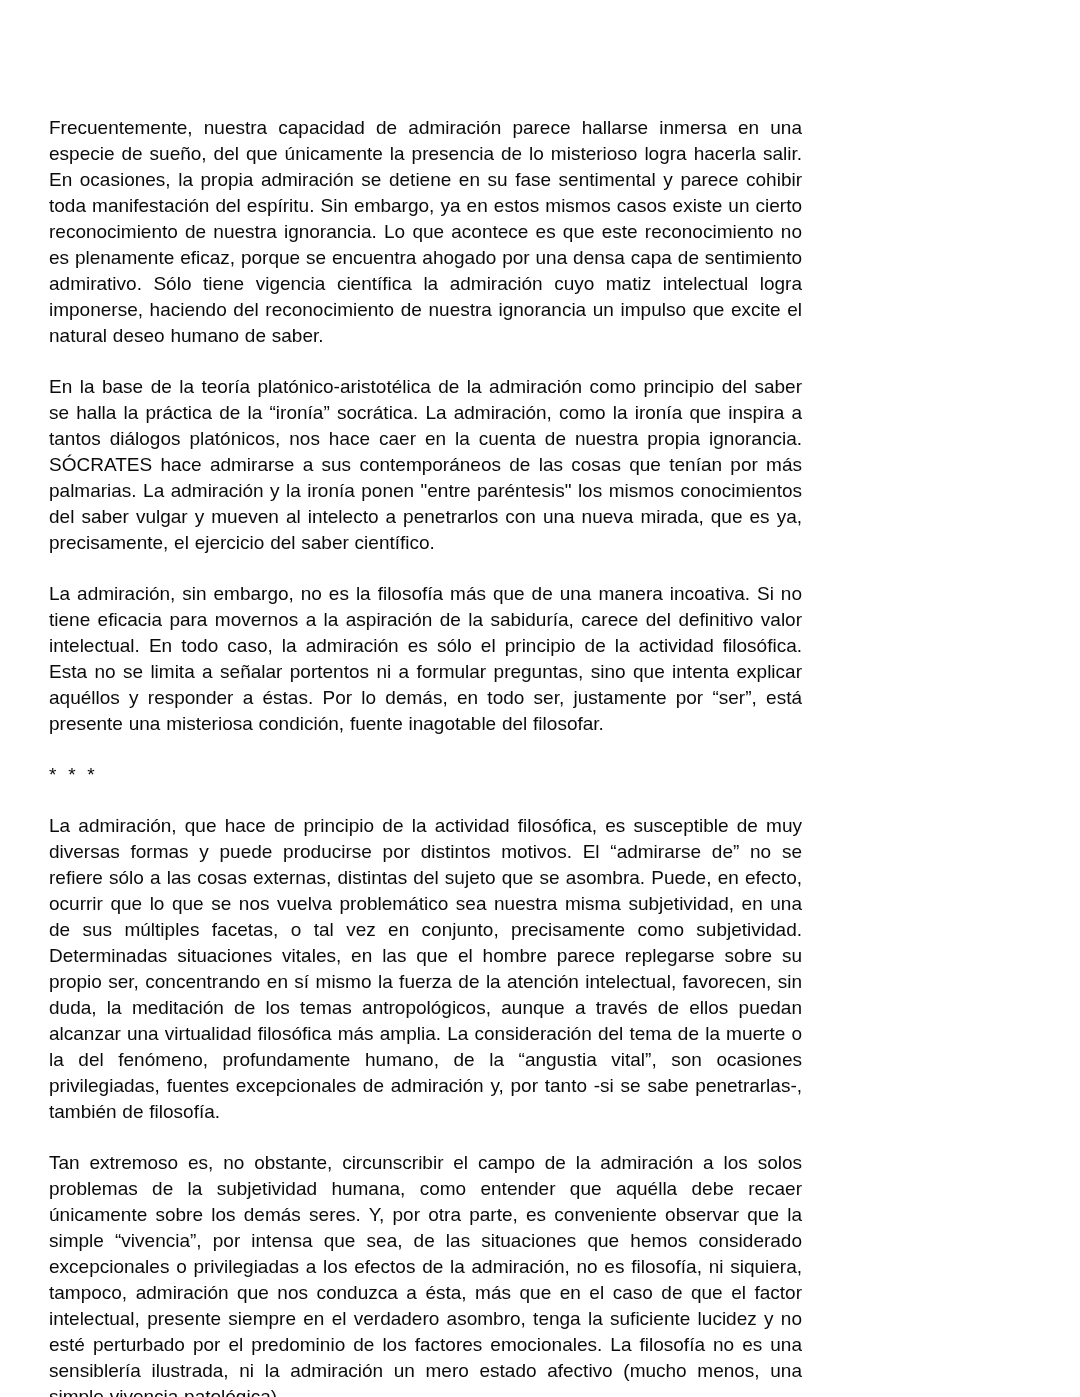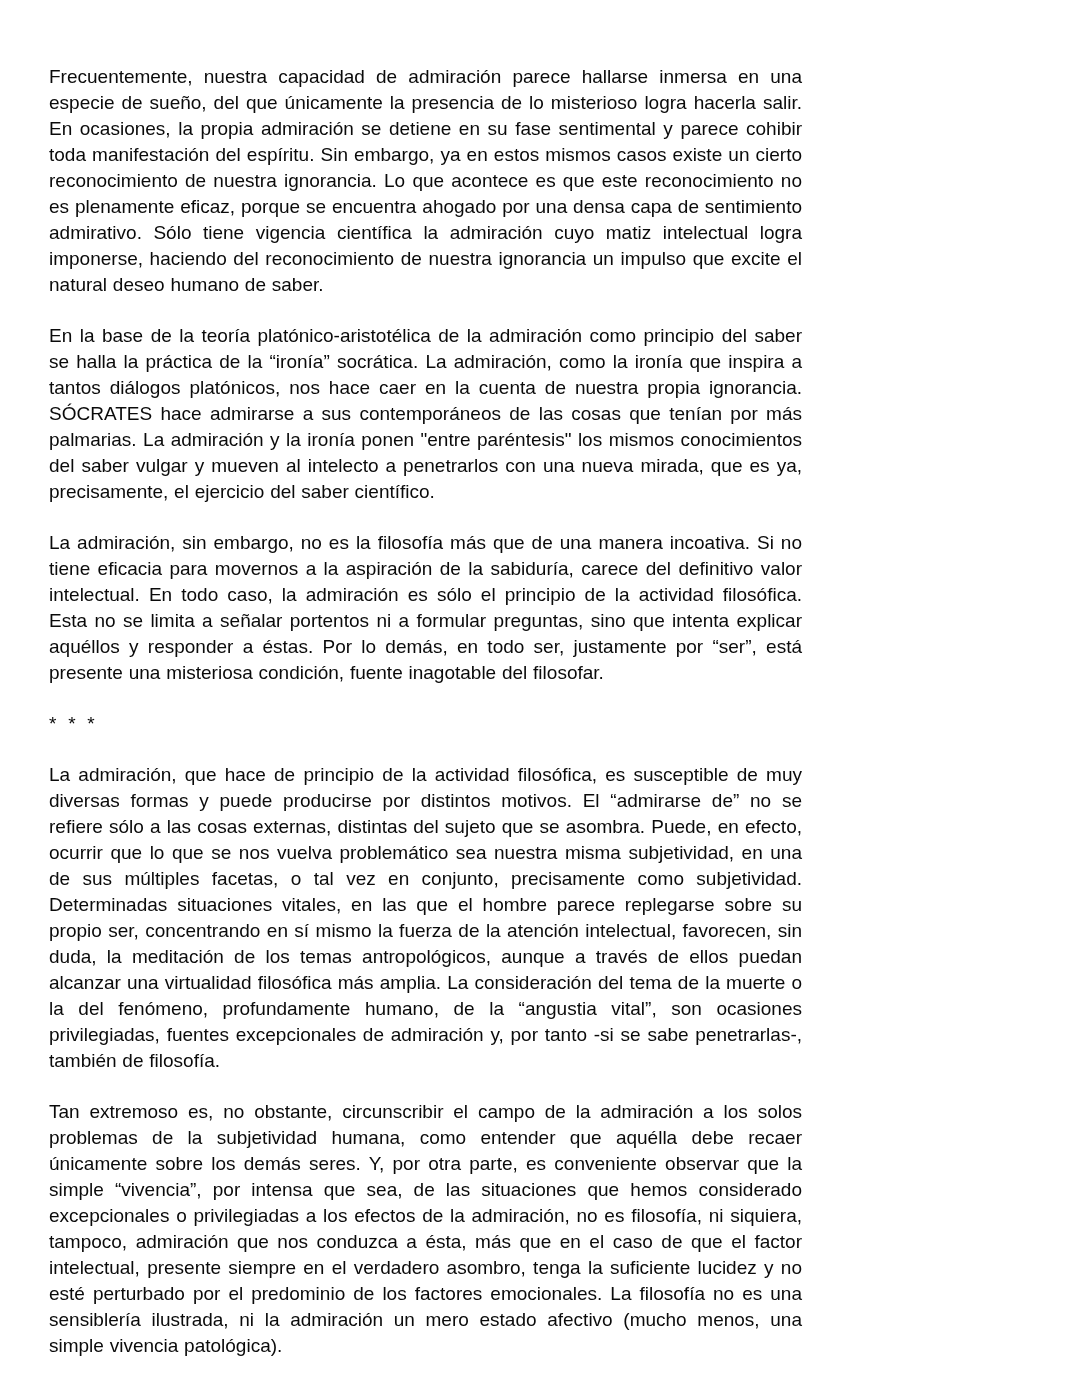--- a/index.html
+++ b/index.html
@@ -11,21 +11,21 @@
     width: 1080px;
     height: 1397px;
     overflow: hidden;
     font-family: "Liberation Sans", sans-serif;
     color: #0a0a0a;
   }
   .page {
     box-sizing: border-box;
     width: 868px;
     height: 1397px;
-    padding: 64px 66px 40px 49px;
+    padding: 115px 66px 40px 49px;
     background: #ffffff;
   }
   .para {
     margin: 0 0 25px 0;
     font-size: 19px;
     line-height: 26px;
     text-align: justify;
     text-justify: inter-word;
     word-spacing: 0.5px;
   }

